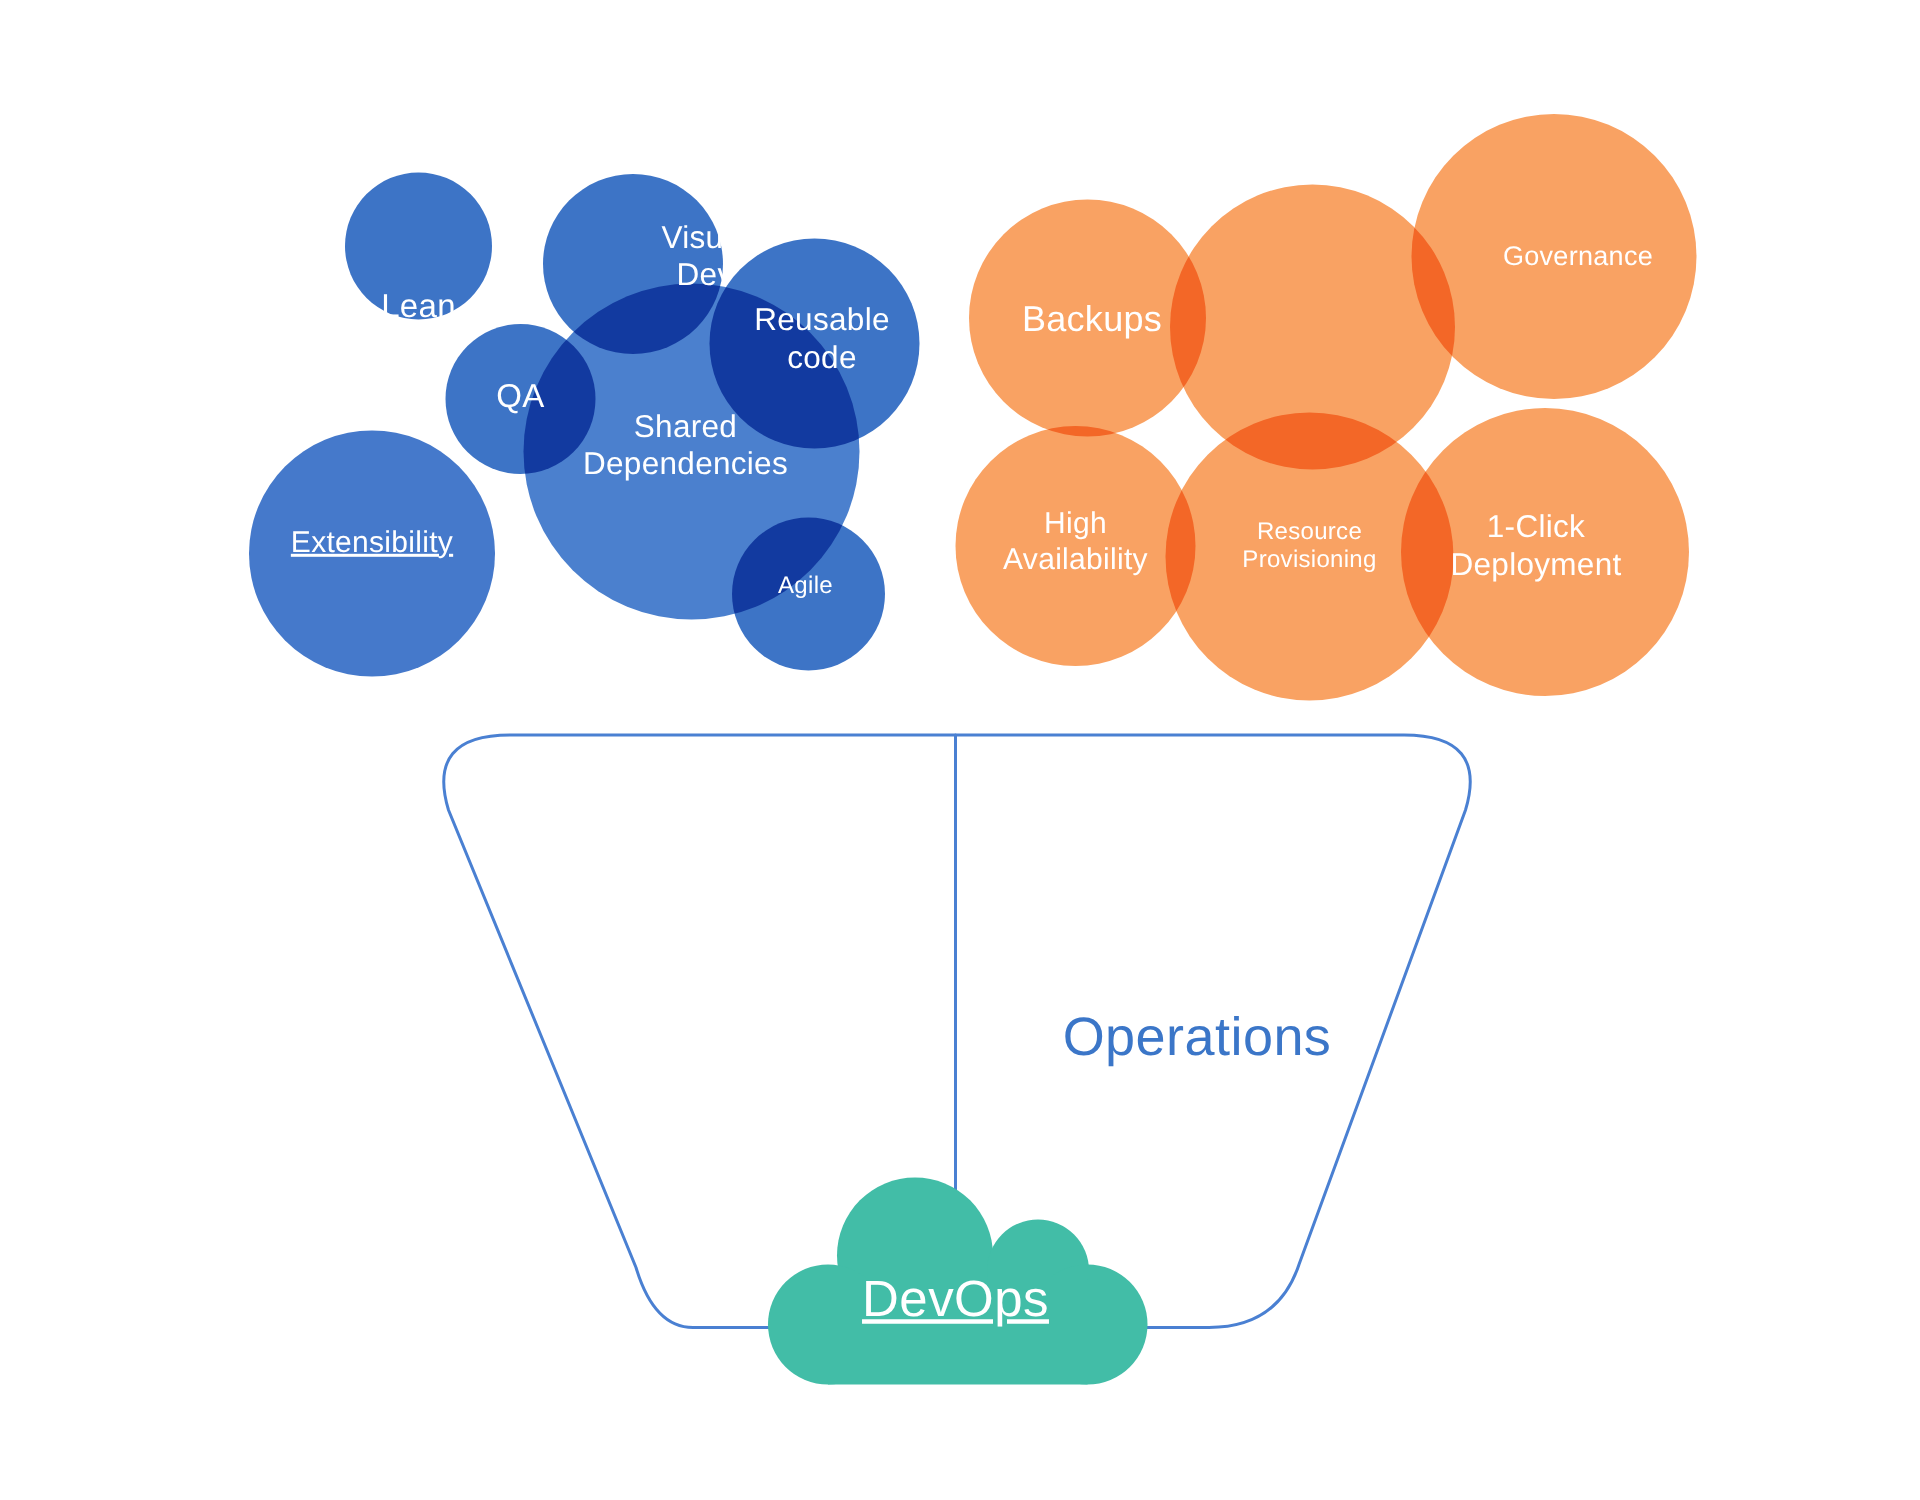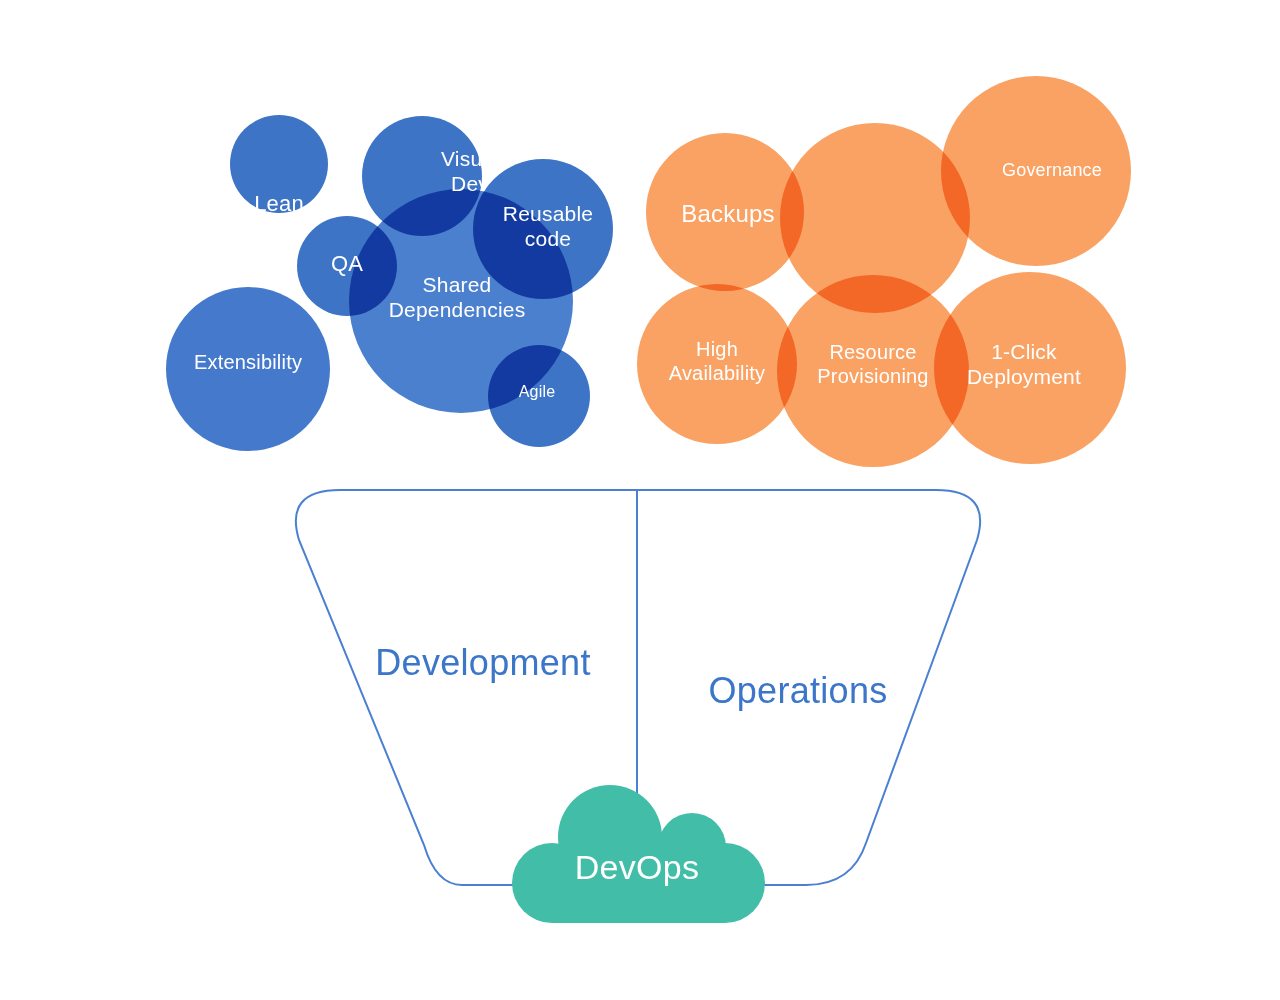--- a/index.html
+++ b/index.html
@@ -57,20 +57,21 @@
   #ops-label { left: 798px; top: 691px; }
   .cloud-label {
     position: absolute;
     left: 637px;
     top: 867px;
     transform: translate(-50%, -50%);
     color: var(--bubble-text, #fff);
     font-size: 34px;
     letter-spacing: 0.3px;
     white-space: nowrap;
+    text-decoration: underline;
   }
 </style>
 </head>
 <body>
 
 <div class="canvas">
 
   <div class="layer circles-layer" id="circles-layer">
       <div class="circle" style="left: 230px; top: 115px; height: 98px; width: 98px; background: rgb(61, 116, 198);"></div>
       <div class="circle" style="left: 362px; top: 116px; height: 120px; width: 120px; background: rgb(61, 116, 198);"></div>
@@ -94,36 +95,35 @@
     <g class="cloud">
       <circle cx="610" cy="837" r="52"></circle>
       <circle cx="692" cy="847" r="34"></circle>
       <circle cx="552" cy="883" r="40"></circle>
       <circle cx="725" cy="883" r="40"></circle>
       <rect x="552" y="853" width="173" height="70"></rect>
     </g>
   </svg>
 
   <div class="layer labels-layer" id="labels-layer">
-    <div class="funnel-label" id="dev-label">Development</div>
     <div class="funnel-label" id="ops-label">Operations</div>
     <div class="cloud-label">DevOps</div>
   <div class="circle-label" style="left: 279px; top: 164px; font-size: 22px; margin-top: 40px;">Lean</div>
       <div class="circle-label" style="left: 422px; top: 172px; font-size: 21px; margin-left: 48px;">Visual
 Dev</div>
       <div class="circle-label" style="left: 548px; top: 227px; font-size: 21px;">Reusable
 code</div>
       <div class="circle-label" style="left: 347px; top: 264px; font-size: 22px;">QA</div>
       <div class="circle-label" style="left: 457px; top: 298px; font-size: 21px;">Shared
 Dependencies</div>
-      <div class="circle-label" style="left: 248px; top: 363px; font-size: 20px;">Extensibility</div>
+      <div class="circle-label" style="left: 248px; top: 363px; font-size: 20px; text-decoration: underline;">Extensibility</div>
       <div class="circle-label" style="left: 537px; top: 392px; font-size: 16px;">Agile</div>
       <div class="circle-label" style="left: 728px; top: 214px; font-size: 24px;">Backups</div>
       <div class="circle-label" style="left: 1052px; top: 171px; font-size: 18px;">Governance</div>
       <div class="circle-label" style="left: 717px; top: 362px; font-size: 20px;">High
 Availability</div>
-      <div class="circle-label" style="left: 873px; top: 365px; font-size: 20px;">Resource
+      <div class="circle-label" style="left: 873px; top: 365px; font-size: 16px;">Resource
 Provisioning</div>
       <div class="circle-label" style="left: 1024px; top: 365px; font-size: 21px;">1-Click
 Deployment</div>
     </div>
 
 </div>
 
 </body></html>

